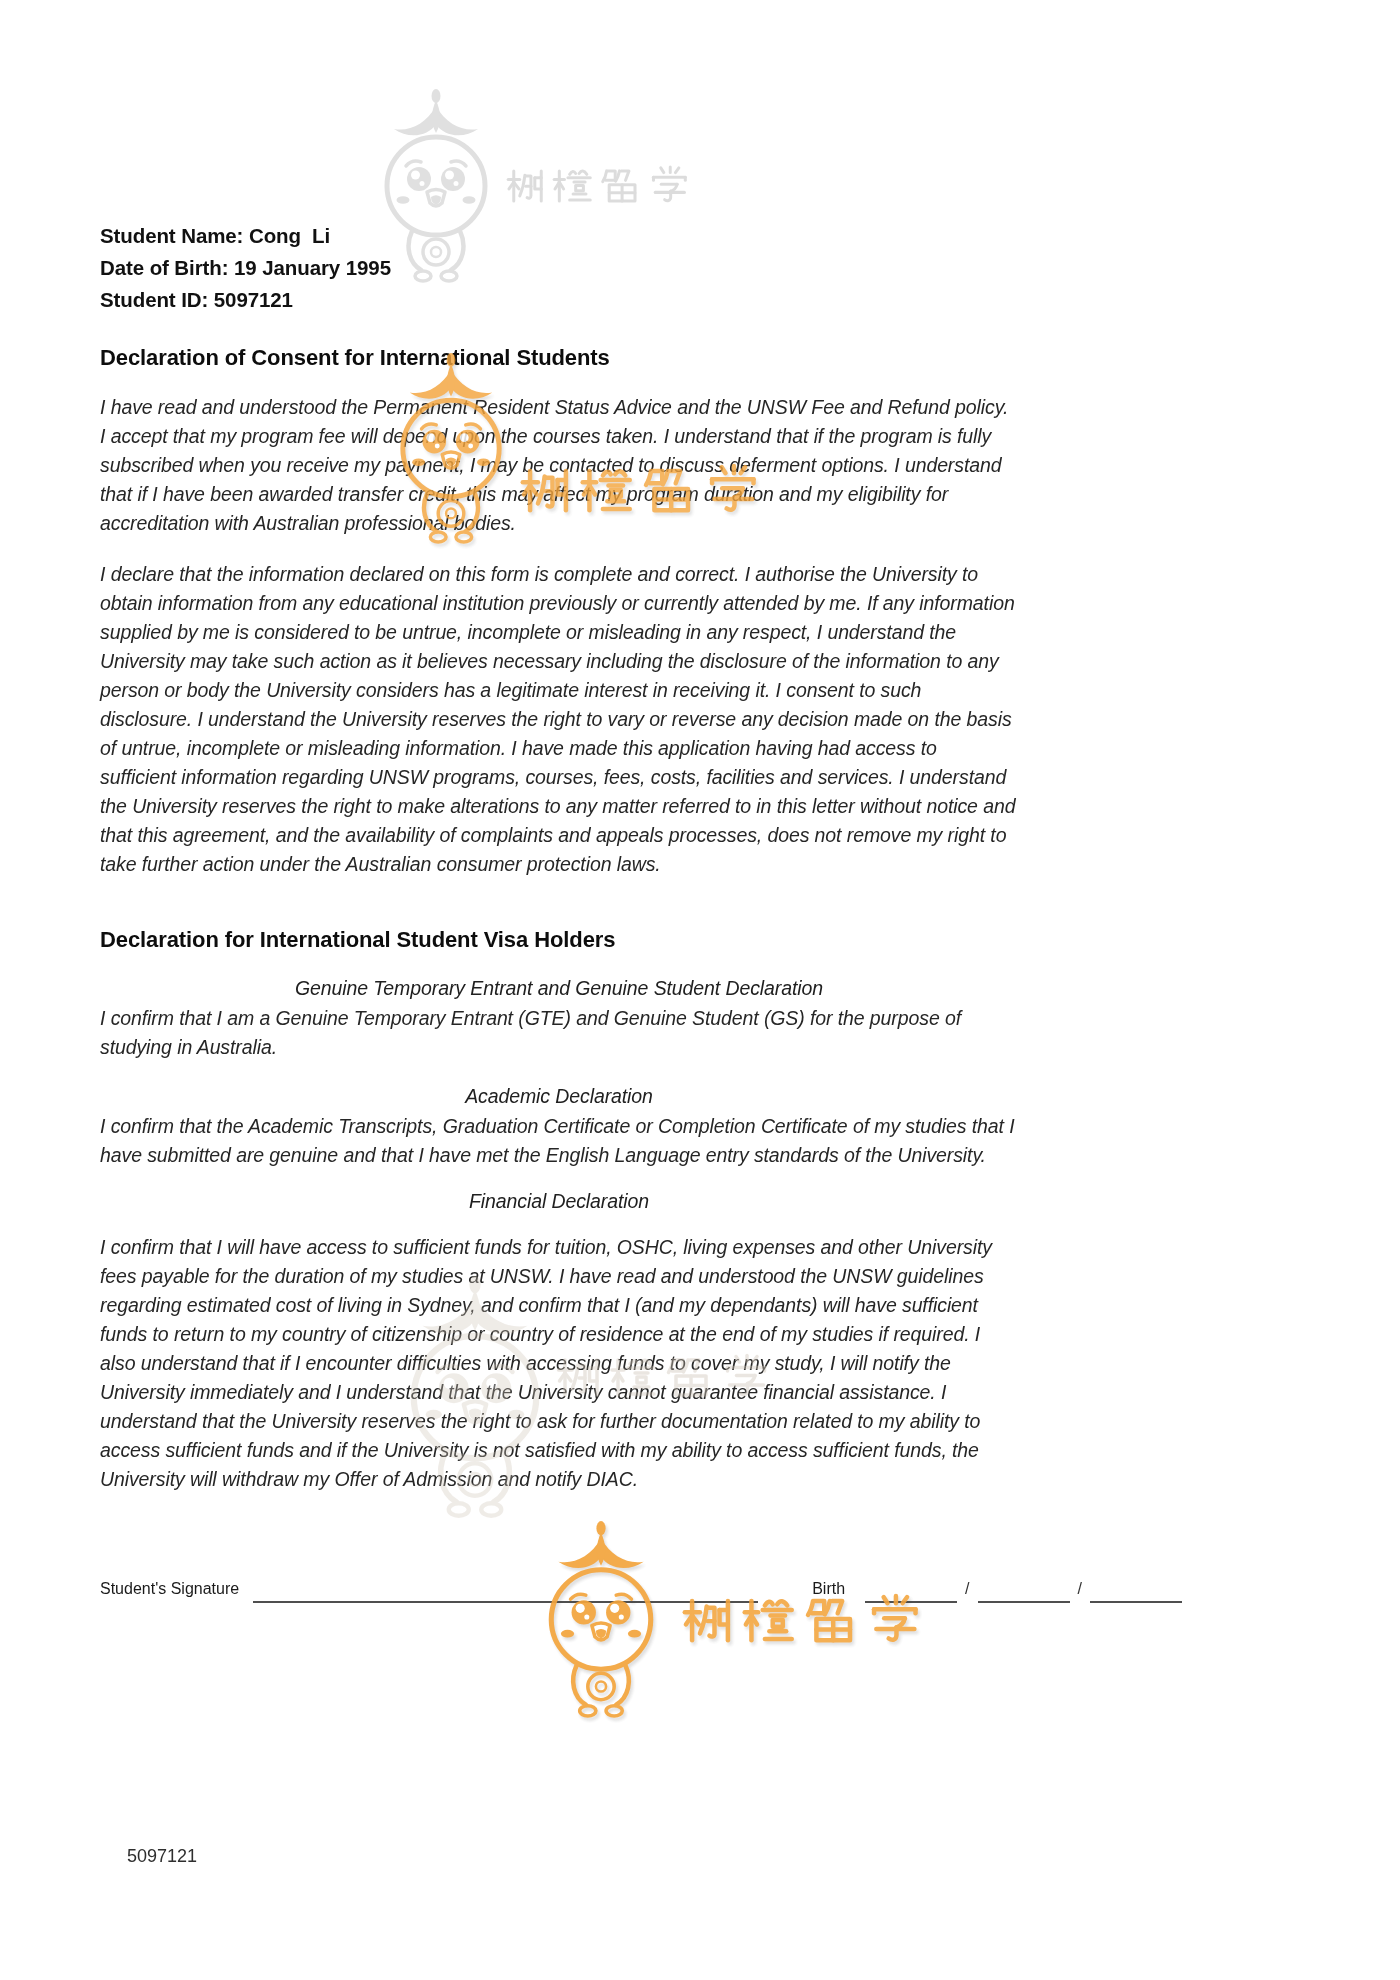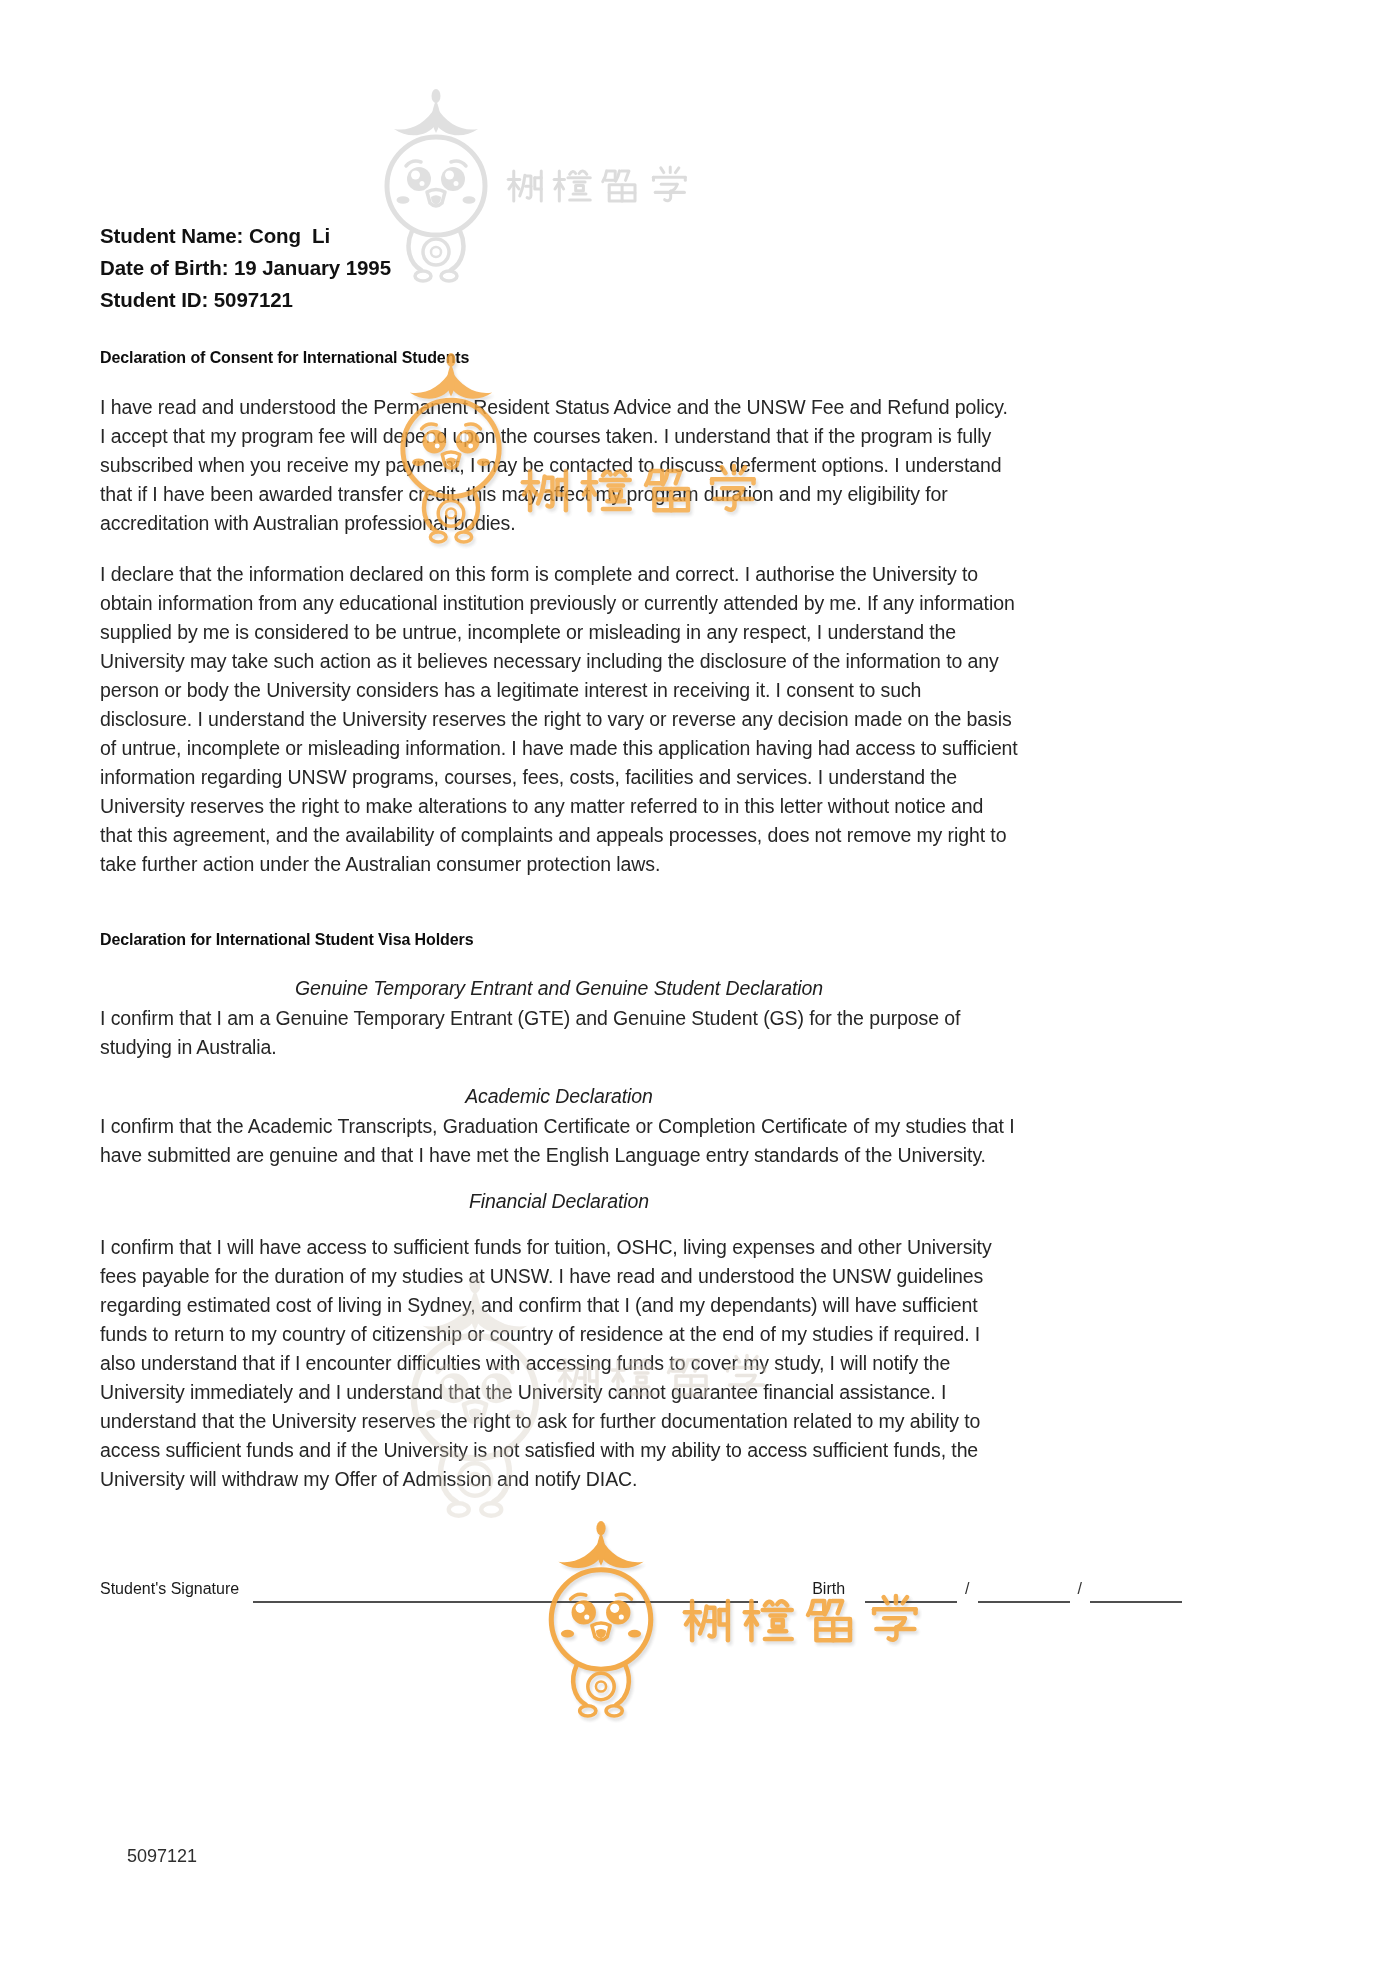--- a/index.html
+++ b/index.html
@@ -6,24 +6,24 @@
   .page{
     position:relative;width:1192px;height:1980px;background:#ffffff;overflow:hidden;
     font-family:"Liberation Sans", sans-serif;color:#222222;
   }
   .content{
     position:absolute;left:100px;top:220px;width:918px;
     font-size:19.5px;line-height:29px;letter-spacing:-0.1px;color:#262626;
     z-index:2;
   }
   .hdr-line{font-weight:bold;line-height:32px;color:#111;white-space:pre-wrap;font-size:20.5px;}
-  .h1{font-weight:bold;font-size:16px;color:#0d0d0d;margin:27px 0 0 0;line-height:29px;}
+  .h1{font-weight:bold;font-size:22px;color:#0d0d0d;margin:27px 0 0 0;line-height:29px;}
   .h1.big-gap{margin-top:46px;}
   .sub{font-style:italic;margin:20px 0 0 0;color:#202020;text-align:center;}
-  .para{margin:1px 0 0 0;}
+  .para{margin:1px 0 0 0;font-style:italic;}
   .para.first{margin-top:21px;}
   
   .sigrow{
     position:absolute;left:100px;top:1574px;width:1145px;z-index:2;
     display:flex;align-items:flex-end;font-size:16px;color:#1a1a1a;line-height:29px;
   }
   .fill-line{border-bottom:2px solid #4f4f4f;height:22px;display:inline-block;}
   .sig-line{width:505px;margin-left:14px;margin-right:54px;}
   .date-label{margin-right:16px;}
   .date-seg{width:92px;margin:0 4px;}

